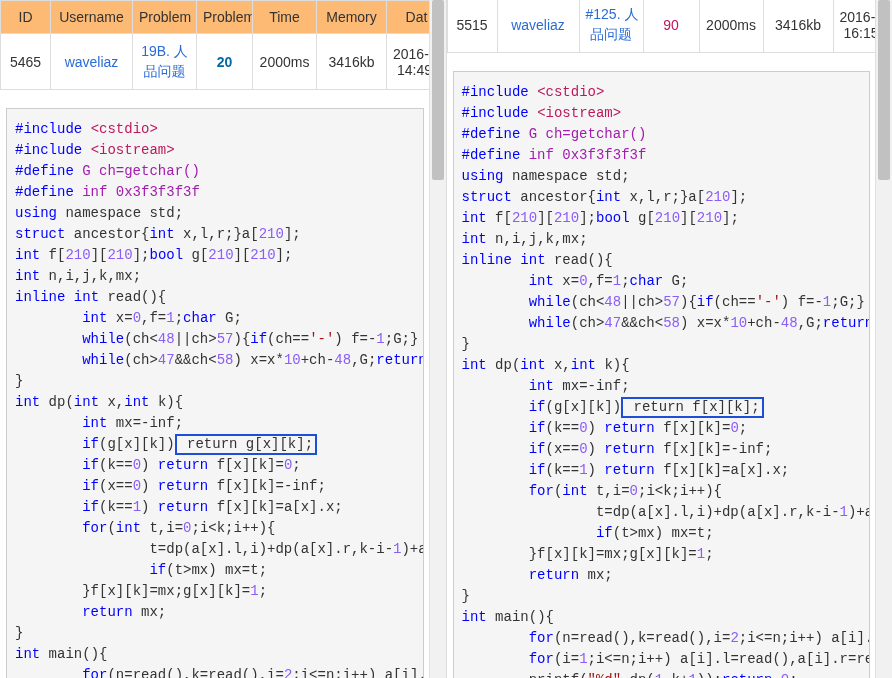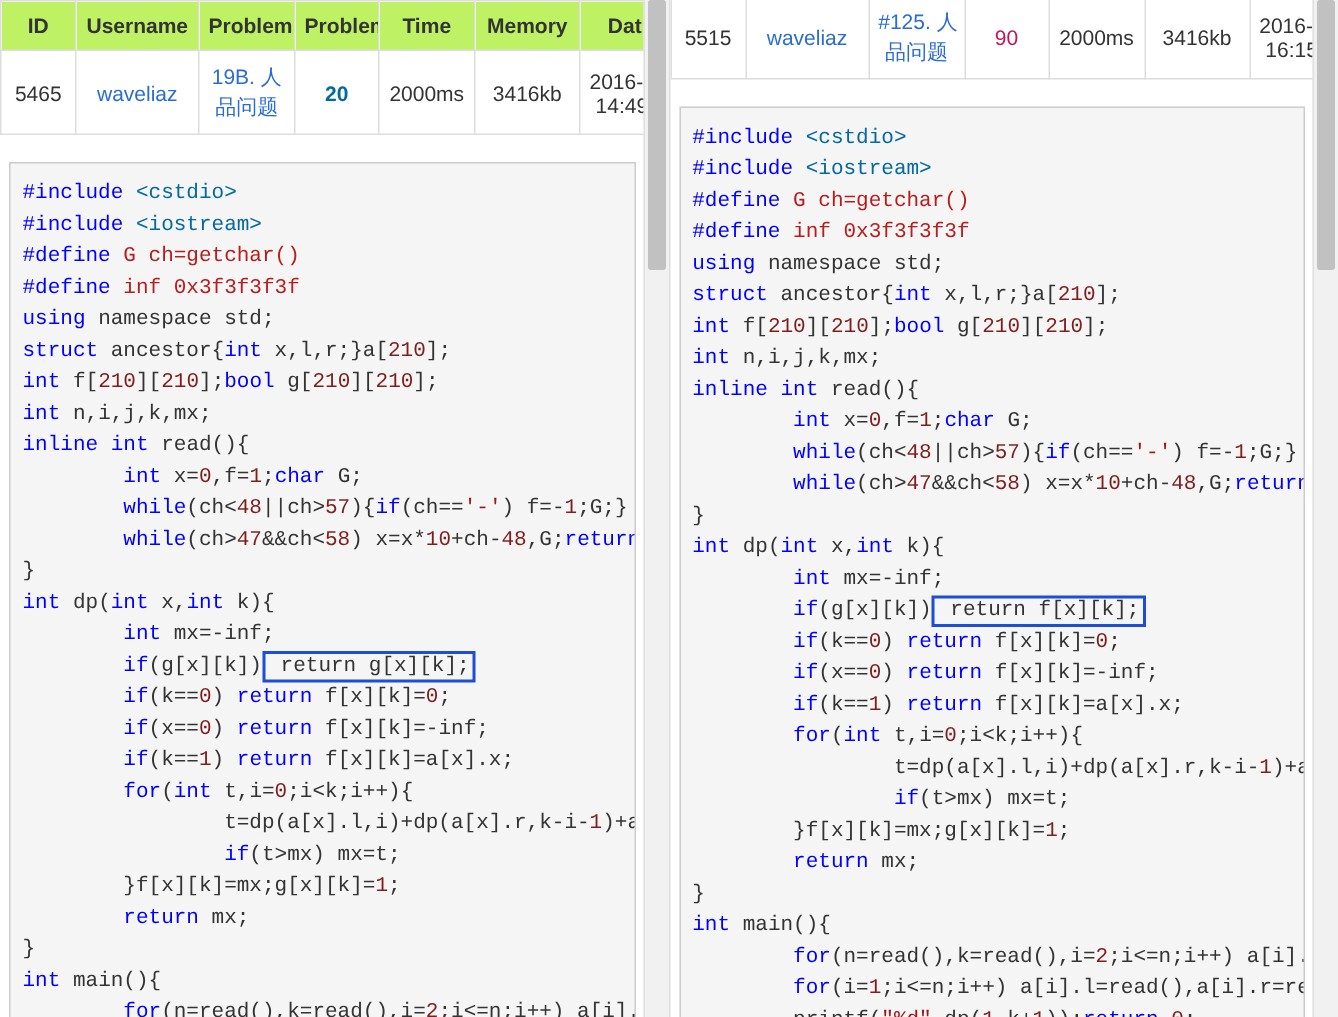--- a/index.html
+++ b/index.html
@@ -1,31 +1,31 @@
 <!DOCTYPE html>
 <html><head>
 <meta charset="utf-8">
 <style>
   html,body{margin:0;padding:0;font-family:Arial,Helvetica,sans-serif;font-size:14px;background:#fff;color:#333}
   .split{display:flex;width:892px;height:678px}
   .pane{flex:1;overflow:hidden;position:relative;border-right:1px solid #ddd}
   .pane:last-child{border-right:none}
   table{border-collapse:collapse;width:100%;table-layout:fixed;font-size:14px}
   th,td{border:1px solid #ddd;padding:8px 6px;text-align:center;white-space:nowrap;overflow:hidden}
-  th{font-weight:bold;background:#bef264}
+  th{font-weight:normal;background:#fdba74}
   .link{color:#2a6cd6;text-decoration:none;cursor:pointer}
   .result-orange{color:#0369a1;font-weight:bold}
   .result-green{color:#be185d;font-weight:normal}
   .problem-cell{color:#2a6cd6;line-height:1.4}
   .code-block{margin:18px 6px 0 6px;border:1px solid #ccc;background:#f5f5f5;padding:10px 8px;font-family:Consolas,"Courier New",monospace;font-size:14px;line-height:1.5;white-space:pre;overflow:hidden;color:#333}
   .kw{color:#0000ff}
-  .pp{color:#b91c1c}
+  .pp{color:#a21caf}
   .str{color:#a31515}
-  .num{color:#7f1d1d}
-  .inc{color:#0369a1}
+  .num{color:#8b5cf6}
+  .inc{color:#be185d}
   .hl{border:2px solid #1d4ed8;padding:0 2px;display:inline-block;line-height:1.2}
   .scrollbar{position:absolute;right:0;top:0;bottom:0;width:16px;background:#f1f1f1;border-left:1px solid #e0e0e0}
   .scrollbar .thumb{position:absolute;left:2px;right:2px;top:0;height:180px;background:#c1c1c1;border-radius:2px}
   .pane .inner{position:absolute;left:0;right:16px;top:0;bottom:0;overflow:hidden}
 </style>
 </head>
 <body>
 
 <div class="split">
 

